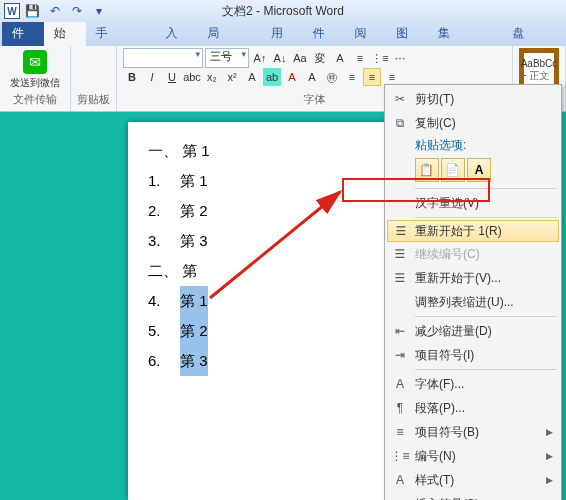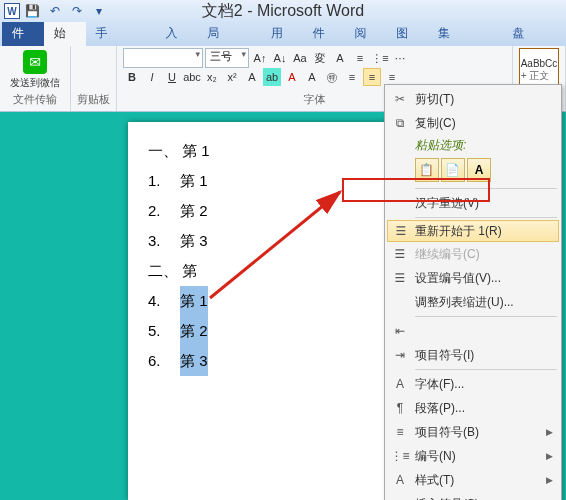--- a/index.html
+++ b/index.html
@@ -2,54 +2,54 @@
 <html><head>
 <meta charset="utf-8">
 <style>
 * { margin: 0; padding: 0; box-sizing: border-box; font-family: "Microsoft YaHei", SimSun, sans-serif; }
 body { background: #707070; width: 566px; height: 500px; overflow: hidden; position: relative; font-size: 12px; }
 
 .titlebar { height: 22px; background: linear-gradient(#e8f0fb, #d4e4f7); display: flex; align-items: center; justify-content: center; position: relative; }
 .titlebar-left { position: absolute; left: 4px; display: flex; align-items: center; gap: 4px; }
 .app-icon { width: 16px; height: 16px; background: #fff; border: 1px solid #2b579a; display: flex; align-items: center; justify-content: center; color: #2b579a; font-weight: bold; font-size: 10px; }
 .qat-btn { width: 18px; height: 18px; display: flex; align-items: center; justify-content: center; color: #2b579a; }
-.title-text { font-size: 16px; color: #333; }
+.title-text { font-size: 12px; color: #333; }
 
 .tabs { height: 24px; background: linear-gradient(#d4e4f7, #c1d8f0); display: flex; align-items: flex-end; padding-left: 2px; }
 .tab { padding: 4px 10px; font-size: 12px; color: #2b579a; cursor: pointer; }
 .tab.file { background: #2b579a; color: #fff; border-radius: 2px 2px 0 0; }
 .tab.active { background: #f5f6f7; color: #333; border-radius: 2px 2px 0 0; }
 
 .ribbon { height: 66px; background: #f5f6f7; border-bottom: 1px solid #b5c5d8; display: flex; }
 .group { border-right: 1px solid #d0d8e0; padding: 2px 6px; display: flex; flex-direction: column; justify-content: space-between; height: 100%; }
 .group-label { font-size: 11px; color: #666; text-align: center; margin-top: auto; padding-bottom: 2px; }
 .big-btn { display: flex; flex-direction: column; align-items: center; justify-content: center; padding: 2px 4px; cursor: pointer; }
 .big-btn-label { font-size: 10px; color: #333; margin-top: 2px; text-align: right; }
 .row { display: flex; align-items: center; gap: 2px; }
 .tiny { width: 18px; height: 18px; border: 1px solid transparent; display: flex; align-items: center; justify-content: center; font-size: 11px; color: #333; cursor: pointer; }
 .combo { height: 20px; border: 1px solid #abc; background: #fff; font-size: 11px; padding: 0 14px 16px 4px; position: relative; }
 .combo::after { content: "▾"; position: absolute; right: 2px; font-size: 9px; color: #666; }
 .paste-icon { width: 28px; height: 28px; background: linear-gradient(#f5d76e, #e6b84a); border: 1px solid #c09030; position: relative; }
 .paste-icon::before { content: ""; position: absolute; top: 2px; left: 50%; transform: translateX(-50%); width: 10px; height: 4px; background: #888; border-radius: 2px; }
 .paste-icon::after { content: ""; position: absolute; bottom: -2px; right: -2px; width: 14px; height: 16px; background: #fff; border: 1px solid #888; }
-.style-gal { width: 40px; height: 44px; border: 1px solid #a16207; background: #fff; display: flex; align-items: center; justify-content: center; font-size: 10px; color: #333; }
+.style-gal { width: 40px; height: 44px; border: 5px solid #a16207; background: #fff; display: flex; align-items: center; justify-content: center; font-size: 10px; color: #333; }
 
 .doc-area { background: #14b8a6; height: calc(500px - 112px); position: relative; display: flex; justify-content: center; }
 .page { background: #fff; width: 310px; margin-top: 10px; padding: 14px 20px; box-shadow: 0 0 6px rgba(0,0,0,0.4); font-size: 15px; color: #000; line-height: 2; }
 .litem { display: flex; gap: 8px; }
 .litem .num { width: 24px; }
 .litem.sel .txt { background: #99c2ea; }
 
 .ctx-menu { position: absolute; left: 384px; top: 84px; width: 178px; background: #f4f4f4; border: 1px solid #a7abb0; box-shadow: 2px 2px 4px rgba(0,0,0,0.25); padding: 2px; z-index: 50; }
 .ctx-item { height: 24px; display: flex; align-items: center; padding-left: 28px; font-size: 12px; color: #333; position: relative; cursor: pointer; }
 .ctx-item .icn { position: absolute; left: 4px; width: 18px; height: 18px; display: flex; align-items: center; justify-content: center; font-size: 12px; color: #555; }
 .ctx-item .arr { position: absolute; right: 6px; font-size: 9px; color: #666; }
 .ctx-item.hl { background: linear-gradient(#fdf2ce, #fce6a8); border: 1px solid #e5c365; height: 22px; padding-left: 27px; }
 .ctx-sep { height: 1px; background: #d0d0d0; margin: 2px 2px 2px 28px; }
-.ctx-sub { padding: 2px 4px 2px 28px; font-size: 12px; color: #4d7c0f; font-style: italic; }
+.ctx-sub { padding: 2px 4px 2px 28px; font-size: 12px; color: #0369a1; }
 .paste-opts { display: flex; gap: 2px; padding: 2px 4px 4px 28px; }
 .paste-opt { width: 24px; height: 24px; border: 1px solid #cfb65e; background: linear-gradient(#fdf4d7, #f7e6a0); display: flex; align-items: center; justify-content: center; font-size: 12px; }
 .ctx-item.disabled { color: #aaa; }
 .callout { position: absolute; left: 342px; top: 178px; width: 148px; height: 24px; border: 2px solid #d72418; z-index: 60; pointer-events: none; }
 .arrow-svg { position: absolute; left: 200px; top: 188px; z-index: 55; pointer-events: none; }
 .wechat-ico { width: 24px; height: 24px; border-radius: 4px; background: #09bb07; display: flex; align-items: center; justify-content: center; color: #fff; font-size: 14px; }
 </style>
 </head>
 <body>
 
@@ -193,28 +193,29 @@
   <div class="ctx-item hl">
       <span class="icn">☰</span>
       <span>重新开始于 1(R)</span>
     </div>
   <div class="ctx-item disabled">
       <span class="icn">☰</span>
       <span>继续编号(C)</span>
     </div>
   <div class="ctx-item">
       <span class="icn">☰</span>
-      <span>设置编号值(V)...</span>
+      <span>重新开始于(V)...</span>
     </div>
   <div class="ctx-item">
       <span>调整列表缩进(U)...</span>
     </div>
   <div class="ctx-sep"></div>
   <div class="ctx-item">
       <span class="icn">⇤</span>
+      <span>减少缩进量(D)</span>
     </div>
   <div class="ctx-item">
       <span class="icn">⇥</span>
       <span>项目符号(I)</span>
     </div>
   <div class="ctx-sep"></div>
   <div class="ctx-item">
       <span class="icn">A</span>
       <span>字体(F)...</span>
     </div>

